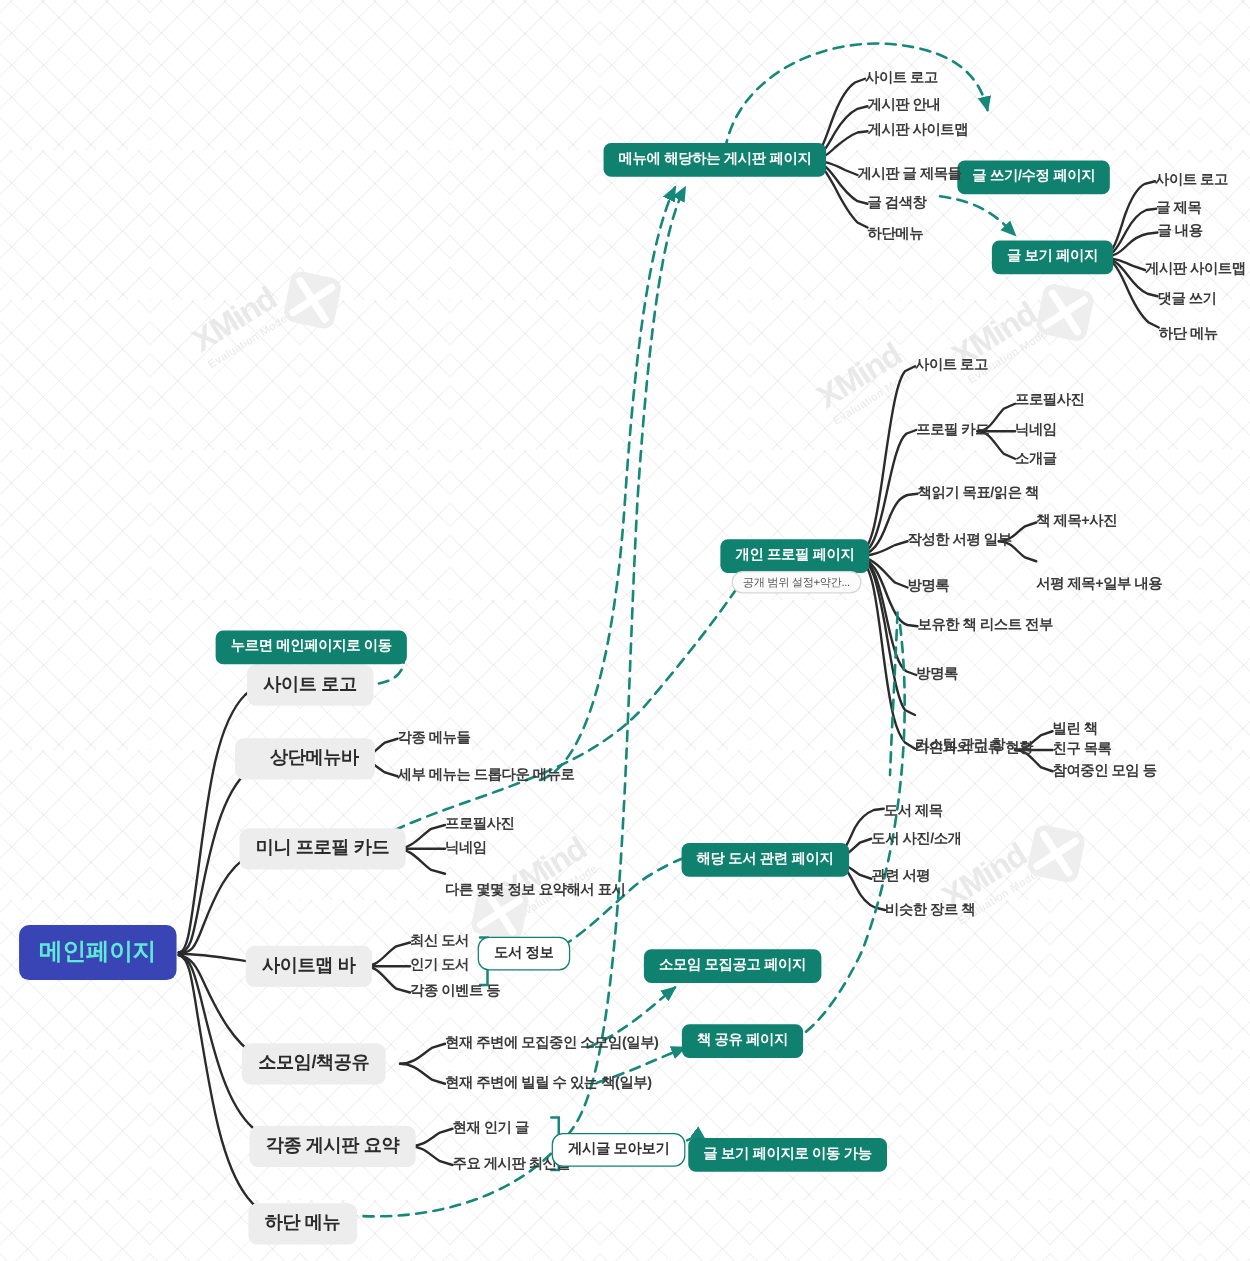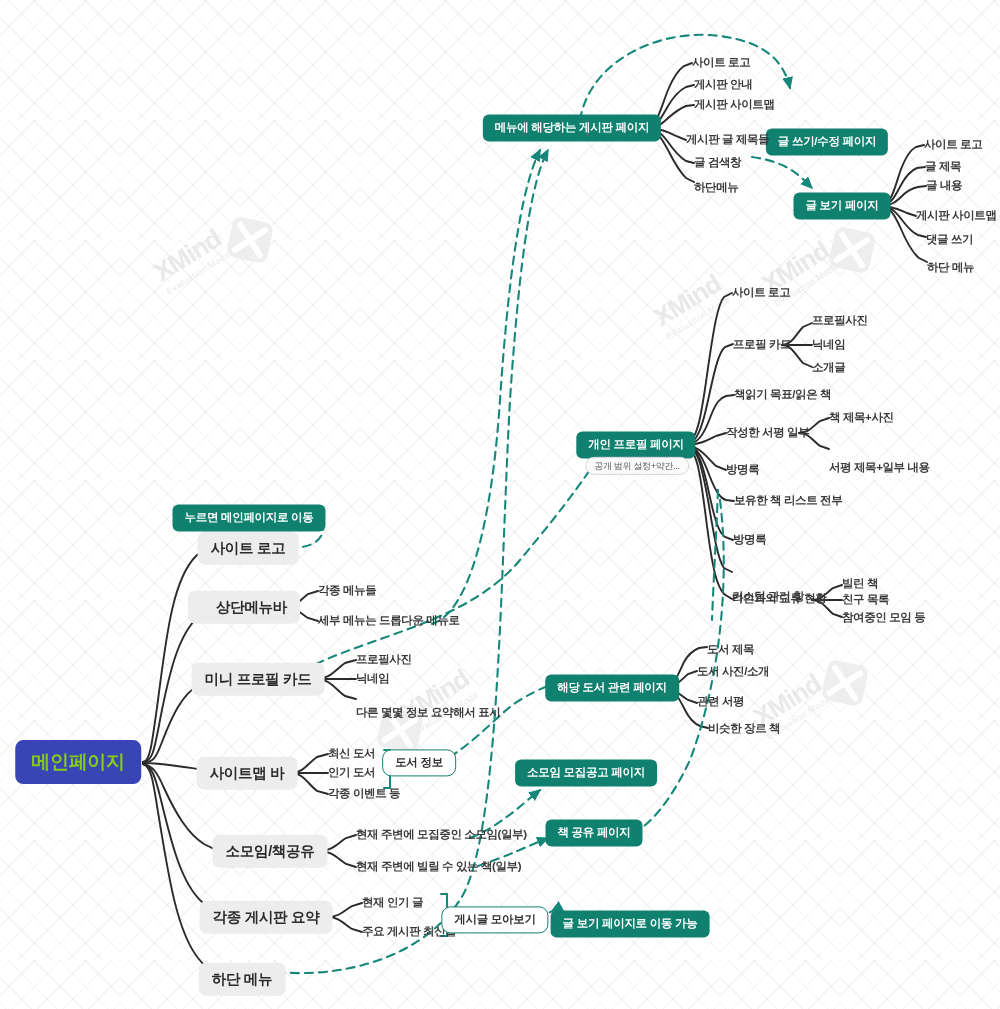--- a/index.html
+++ b/index.html
@@ -28,21 +28,21 @@
   .node {
     position: absolute;
     box-sizing: border-box;
     white-space: nowrap;
     transform: translate(-50%, -50%);
     line-height: 1.15;
   }
   
   .n-root {
     background: #3A45B5;
-    color: #84cc16;
+    color: #5eead4;
     font-size: 19px;
     font-weight: bold;
     padding: 11px 16px;
     border-radius: 8px;
     letter-spacing: -0.3px;
   }
   
   .n-main {
     background: #EDEDEE;
     color: #2b2b2b;
@@ -266,21 +266,21 @@
       <path d="M718,490 C716,540 714,570 712,620"></path>
     </g>
   </svg>
 
   <div class="node n-root" style="left:78px; top:762px;">메인페이지</div>
 
   <div class="node n-main" style="left:248px; top:548px;">사이트 로고</div>
   <div class="node n-main" style="left:244px; top:607px;padding-left:28px;">상단메뉴바</div>
   <div class="node n-main" style="left:258px; top:679px;">미니 프로필 카드</div>
   <div class="node n-main" style="left:247px; top:773px;">사이트맵 바</div>
-  <div class="node n-main" style="left:270px; top:851px;">소모임/책공유</div>
+  <div class="node n-main" style="left:251px; top:851px;">소모임/책공유</div>
   <div class="node n-main" style="left:266px; top:917px;">각종 게시판 요약</div>
   <div class="node n-main" style="left:242px; top:979px;">하단 메뉴</div>
 
   <div class="node n-leaf left-anchor" style="left:318px; top:591px;">각종 메뉴들</div>
   <div class="node n-leaf left-anchor" style="left:318px; top:621px;">세부 메뉴는 드롭다운 메뉴로</div>
 
   <div class="node n-leaf left-anchor" style="left:356px; top:660px;">프로필사진</div>
   <div class="node n-leaf left-anchor" style="left:356px; top:679px;">닉네임</div>
   <div class="node n-leaf left-anchor" style="left:356px; top:699px;margin-top:14px;">다른 몇몇 정보 요약해서 표시</div>
 

